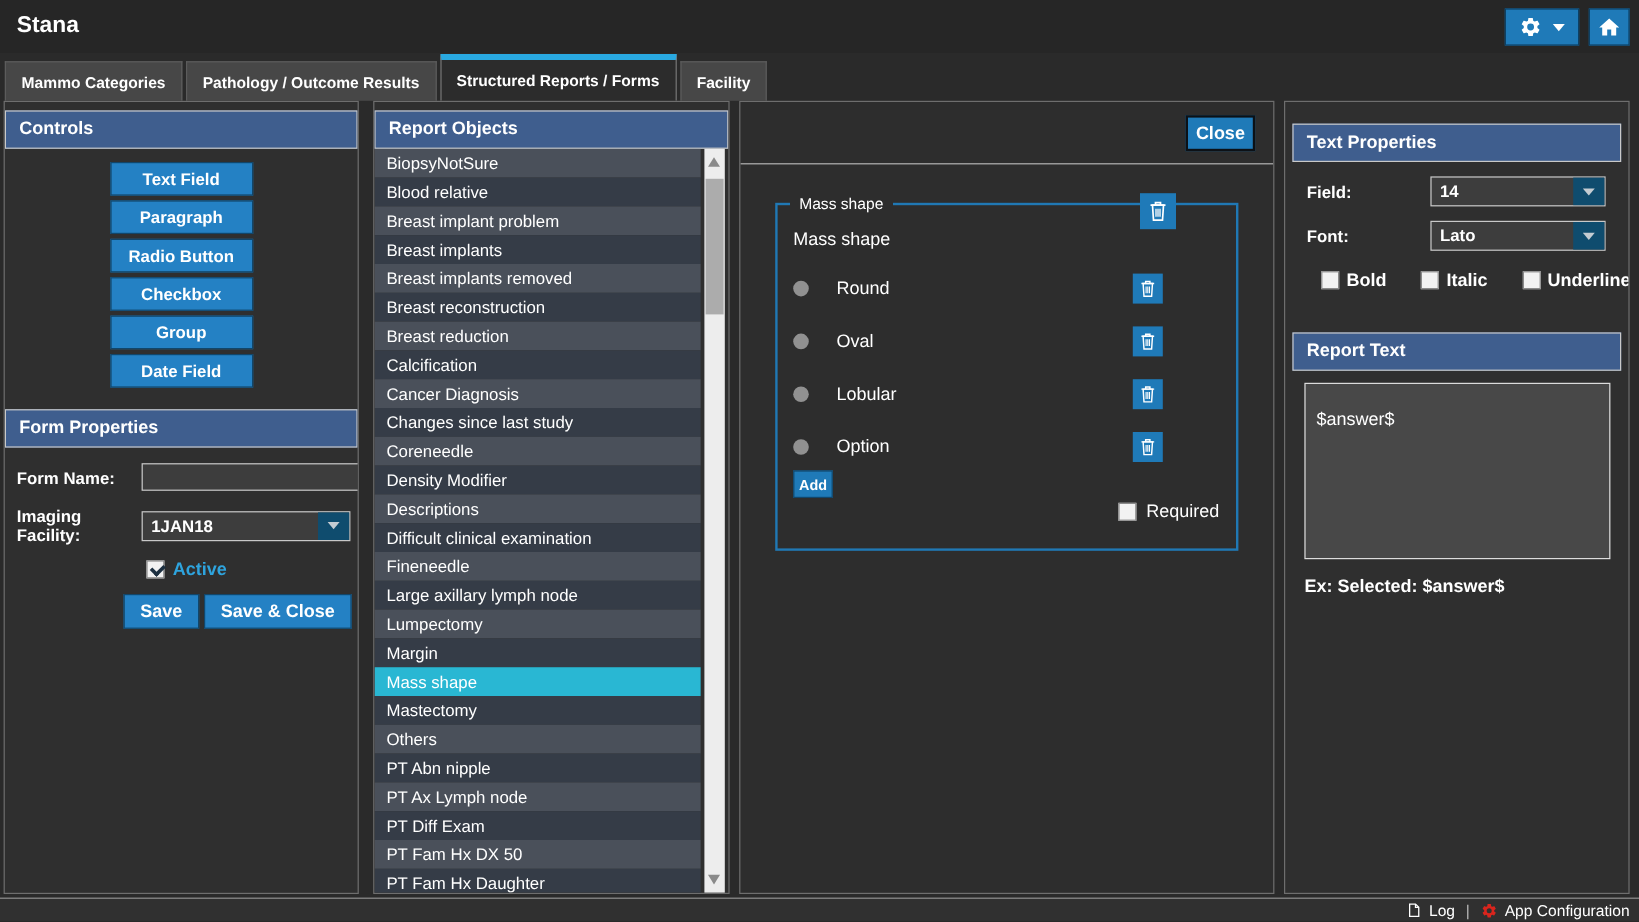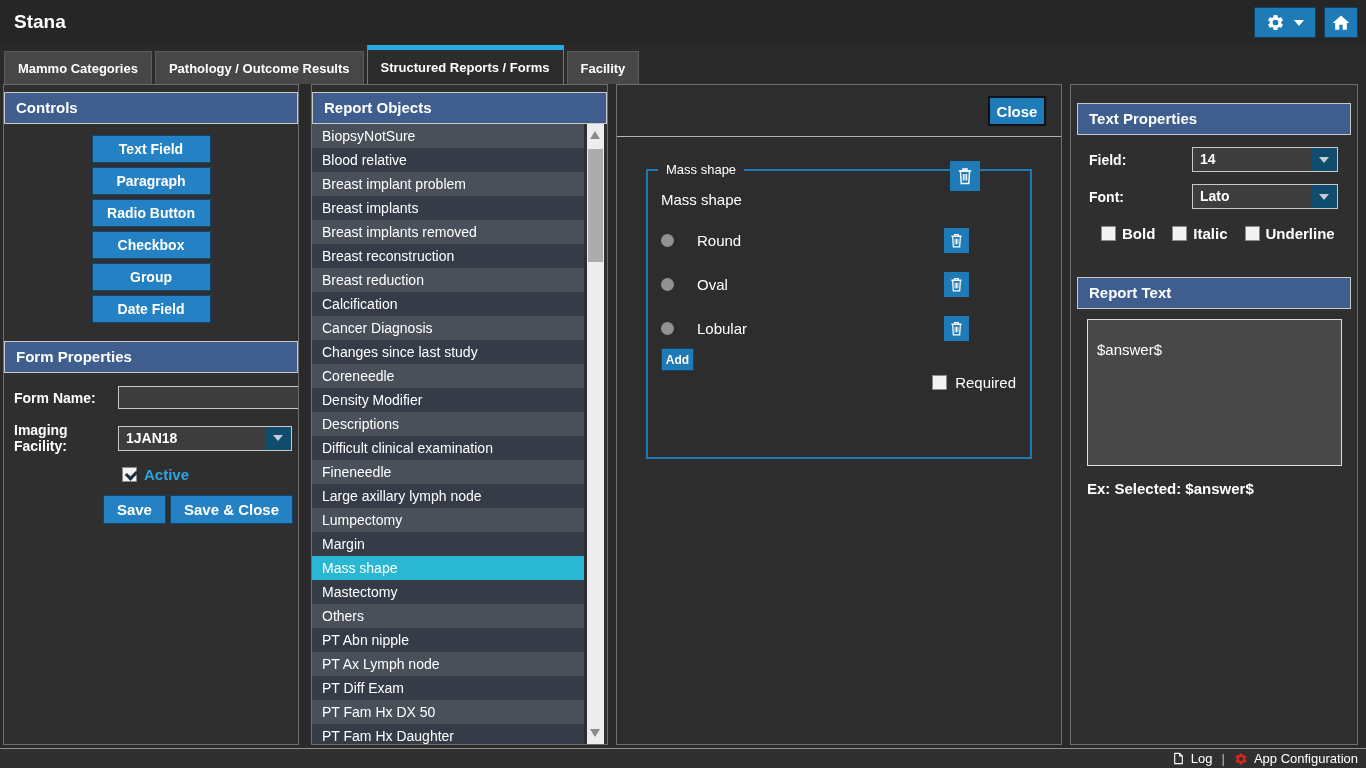--- a/index.html
+++ b/index.html
@@ -74,21 +74,21 @@
   .opt-trash { margin-left:auto; margin-right:48px; width:25px; height:25px; }
   .add-btn { margin:8px 0 0 13px; width:33px; height:23px; background:#1f7ab8; border:1px solid #11466b; color:#fff; font-weight:700; font-size:12px; cursor:pointer; font-family:inherit; }
   .required-row { display:flex; align-items:center; justify-content:flex-end; gap:8px; margin:3px 14px 0 0; }
   .required-label { font-size:15px; }
 
   
   .rp-header { margin:18px 6px 0 6px; }
   .tp-row { display:flex; align-items:center; margin:12px 19px 0 18px; }
   .tp-label { font-size:14px; font-weight:600; }
   .tp-row .dropdown { flex:none; width:146px; margin-left:auto; }
-  .style-row { display:flex; align-items:center; gap:17px; margin:16px 0 0 30px; }
+  .style-row { display:flex; align-items:center; gap:29px; margin:16px 0 0 30px; }
   .style-item { display:flex; align-items:center; gap:6px; }
   .style-label { font-size:15px; font-weight:600; }
   .rt-header { margin-top:35px; }
   .report-textarea { margin:10px 15px 0 16px; height:147px; background:#484848; border:1px solid #dcdcdc; padding:21px 9px; font-size:15px; cursor:text; }
   .example-line { margin:14px 0 0 16px; font-size:15px; font-weight:600; }
 
   
   .footer { position:absolute; left:0; right:0; bottom:0; height:20px; background:#303030; border-top:1px solid #8f8f8f; display:flex; align-items:center; justify-content:flex-end; gap:9px; padding-right:8px; }
   .footer-item { display:flex; align-items:center; gap:6px; font-size:13px; font-weight:400; cursor:pointer; }
   .footer-sep { color:#b9b9b9; font-size:13px; }
@@ -253,20 +253,34 @@
             <span>
               <svg width="17" height="17" viewBox="0 0 24 24" fill="none" stroke="#fff" stroke-width="1.7">
                 <path d="M4.5 6h15"></path>
                 <path d="M9.5 6V3.5h5V6"></path>
                 <path d="M6.5 6l1 15h9l1-15z"></path>
                 <path d="M10 9.5v8M12 9.5v8M14 9.5v8" stroke-width="1.3"></path>
               </svg>
             </span>
           </button>
         </div>
+        <div class="option-row">
+          <span class="radio"></span>
+          <span class="opt-label">Option</span>
+          <button class="trash-btn opt-trash">
+            <span>
+              <svg width="17" height="17" viewBox="0 0 24 24" fill="none" stroke="#fff" stroke-width="1.7">
+                <path d="M4.5 6h15"></path>
+                <path d="M9.5 6V3.5h5V6"></path>
+                <path d="M6.5 6l1 15h9l1-15z"></path>
+                <path d="M10 9.5v8M12 9.5v8M14 9.5v8" stroke-width="1.3"></path>
+              </svg>
+            </span>
+          </button>
+        </div>
       </div>
     <button class="add-btn">Add</button>
     <div class="required-row">
       <span class="checkbox" id="required-checkbox"></span>
       <span class="required-label">Required</span>
     </div>
   </fieldset>
 </section>
 
 <section class="col" id="right-col">

